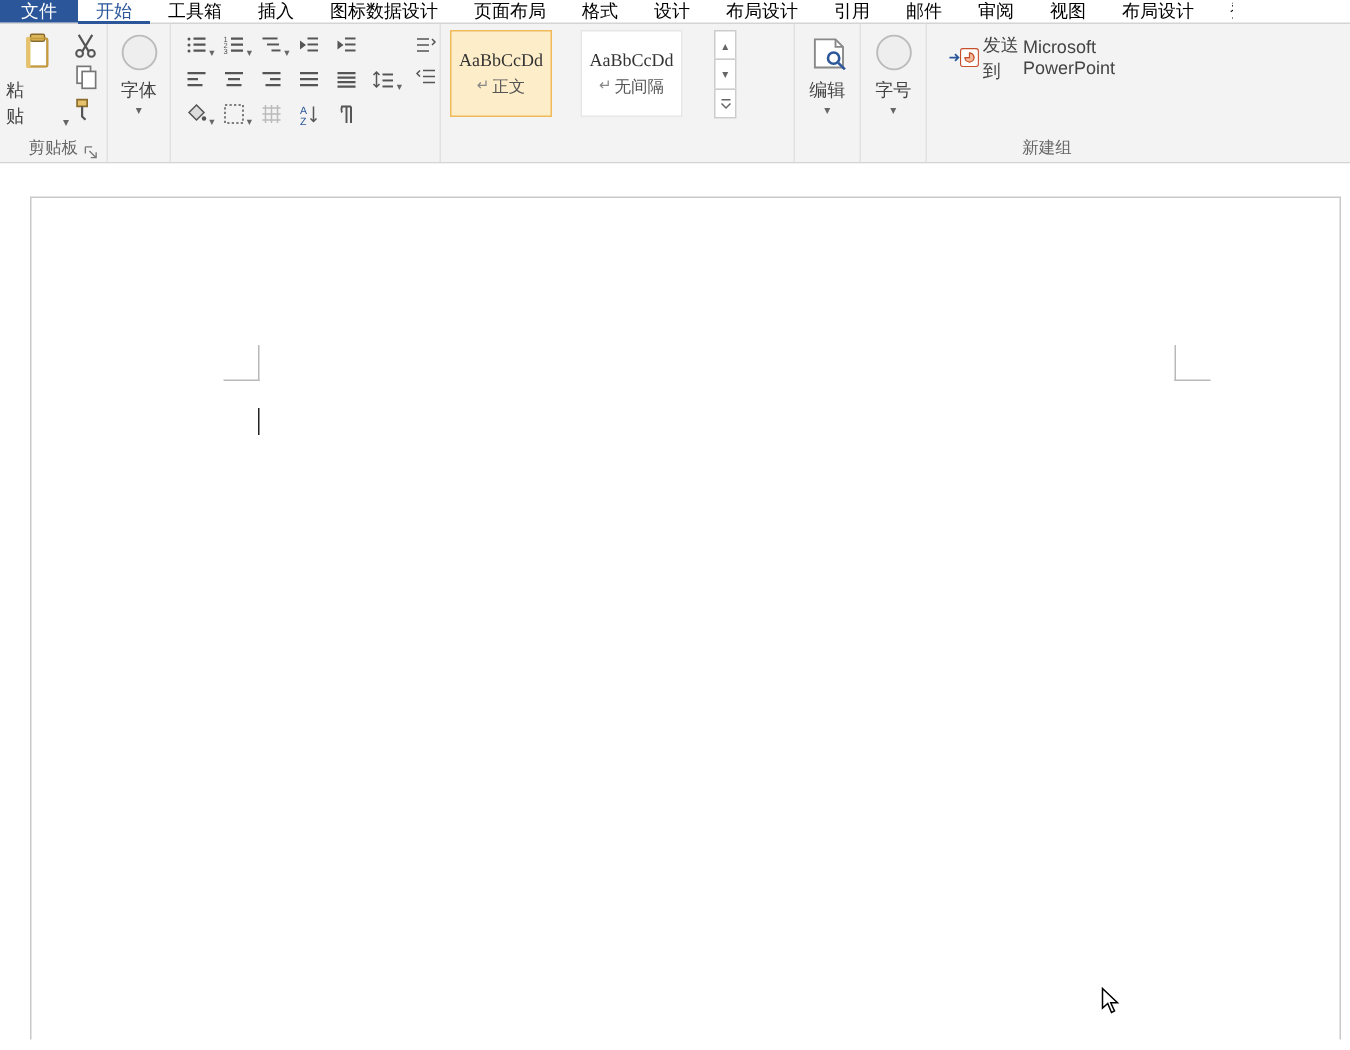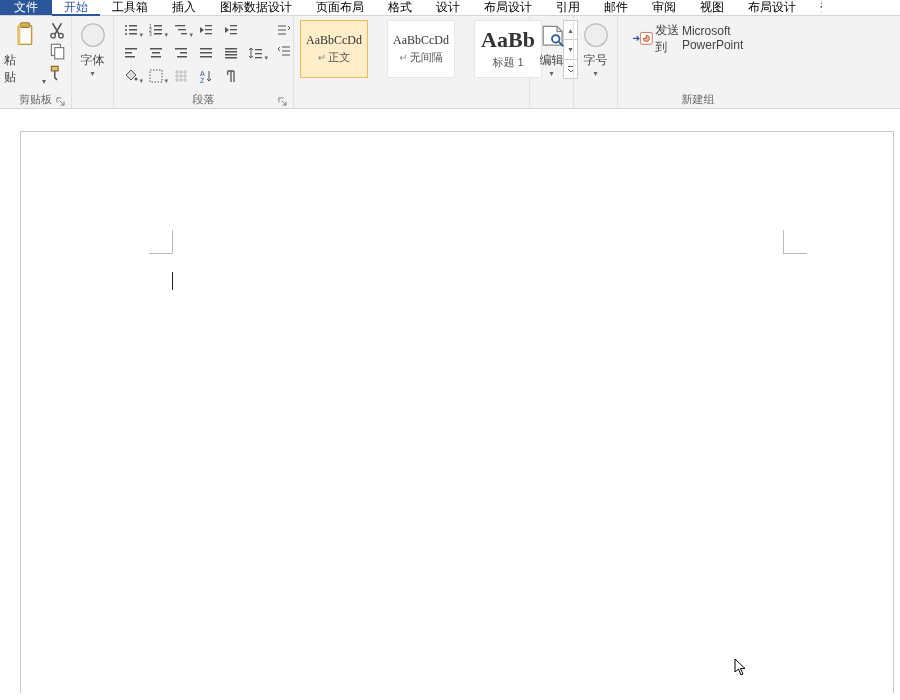--- a/index.html
+++ b/index.html
@@ -292,51 +292,37 @@
             </svg>
           </div>
         <div class="pbtn">
             <svg viewBox="0 0 16 16">
               <path d="M6 4 H14 M6 8 H14 M6 12 H14 M4 4 L2 6 L4 8" stroke="#555" fill="none"></path>
             </svg>
           </div>
         <div class="indent-spacer"></div>
       </div>
     </div>
-    <div class="group-label">
-      <span>段落</span>
-      <span class="dialog-launcher">
-        <svg viewBox="0 0 10 10">
-            <path d="M1 1 H6 M1 1 V6 M4 4 L9 9 M9 5 V9 H5" stroke="#777" stroke-width="1" fill="none"></path>
-          </svg>
-      </span>
-    </div>
   </div>
 
   <div class="group" style="width:236px">
     <div class="group-body">
       <div class="gallery">
         <div class="style-tile sel">
           <div class="style-preview" style="font-size:12px">AaBbCcDd</div>
           <div class="style-name">
               <span style="font-size:10px;color:#888">↵</span>
               <span>正文</span>
             </div>
         </div>
         <div class="style-tile plain">
           <div class="style-preview" style="font-size:12px">AaBbCcDd</div>
           <div class="style-name">
               <span style="font-size:10px;color:#888">↵</span>
               <span>无间隔</span>
-            </div>
-        </div>
-        <div class="style-tile plain">
-          <div class="style-preview" style="font-size:22px;font-weight:bold;color:#333;overflow:hidden;width:60px;text-align:center">AaBb</div>
-          <div class="style-name">
-              <span>标题 1</span>
             </div>
         </div>
         <div class="style-scroll">
           <div class="sbtn">▴</div>
           <div class="sbtn">▾</div>
           <div class="sbtn">
               <svg width="8" height="8" viewBox="0 0 8 8">
                 <rect x="1" y="1" width="6" height="1" fill="#666"></rect>
                 <path d="M1 4 L4 7 L7 4" stroke="#666" fill="none"></path>
               </svg>

